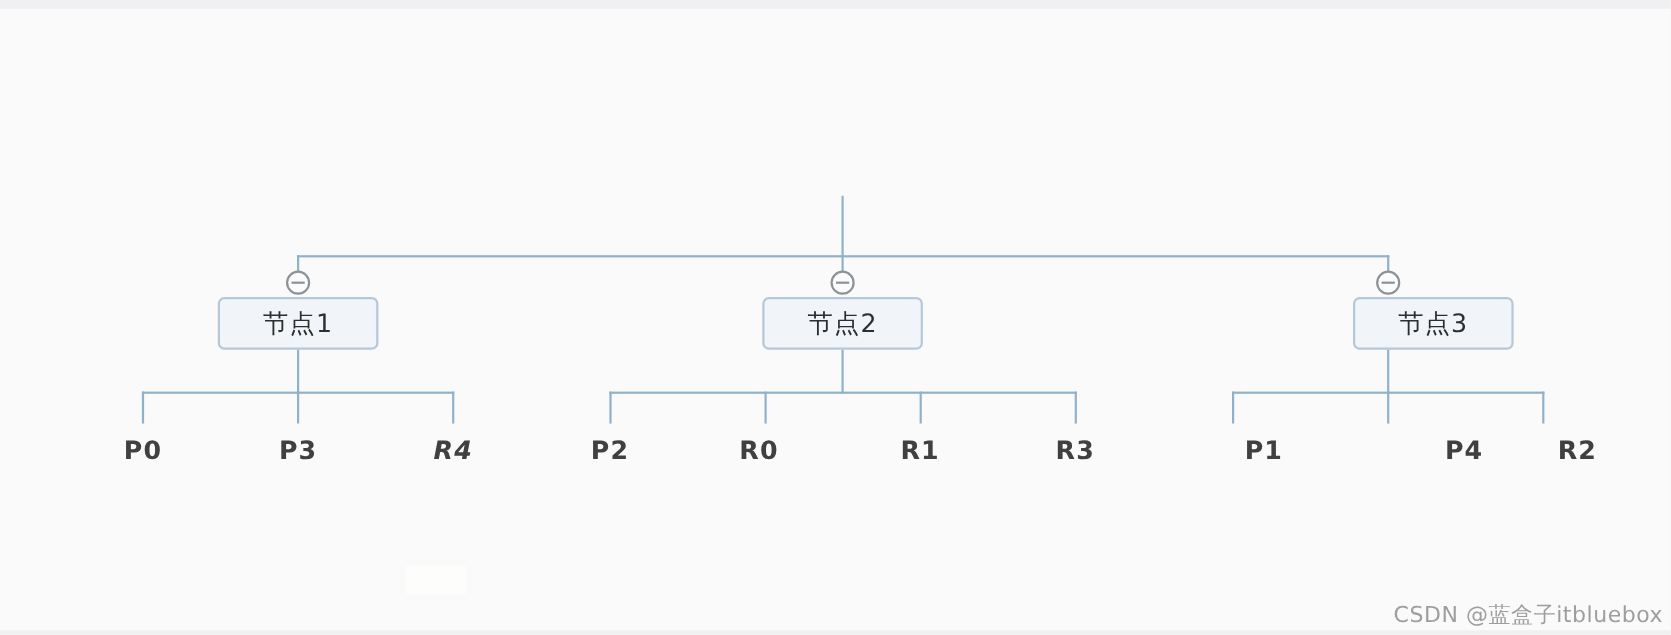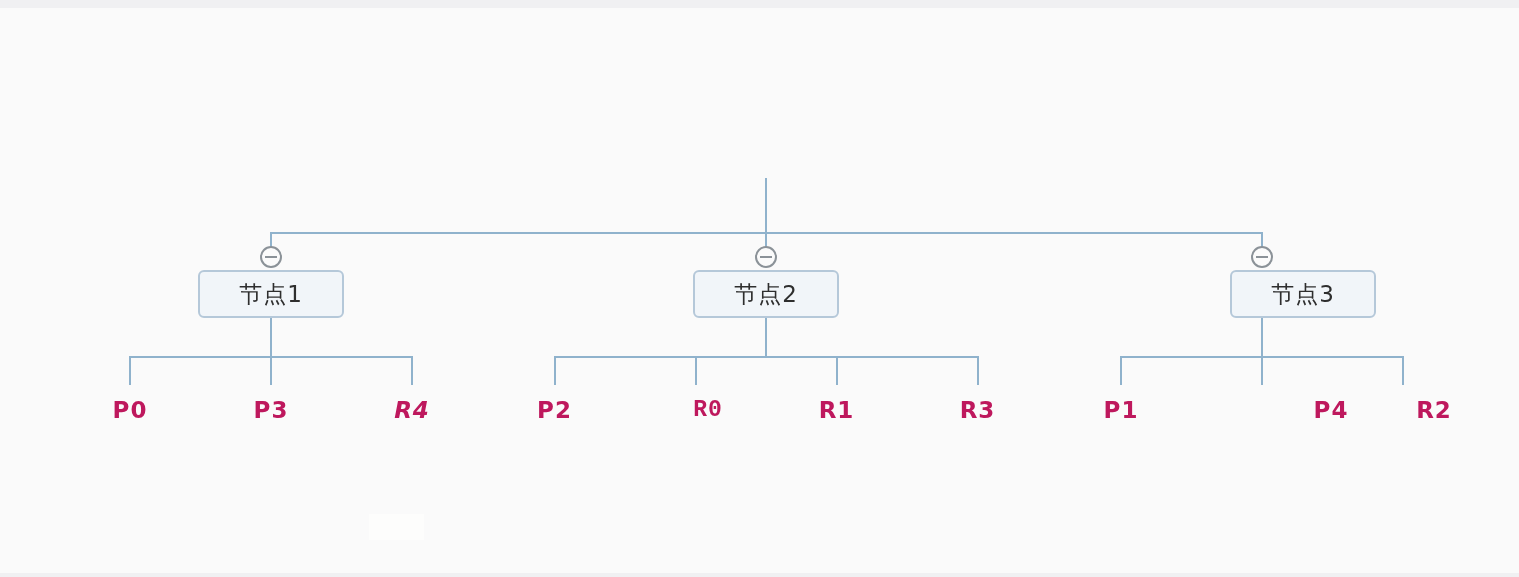--- a/index.html
+++ b/index.html
@@ -60,21 +60,21 @@
     z-index:3;
   }
   .collapse .minus-bar{
     width:12px;height:2px;
     background:var(--circle,#8b9298);
   }
   .leaf-label{
     position:absolute;
     top:396px;width:80px;height:28px;
     display:flex;align-items:center;justify-content:center;
-    color:#be185d;font-size:23px;font-weight:600;letter-spacing:1px;
+    color:#404040;font-size:23px;font-weight:600;letter-spacing:1px;
   }
   .watermark{
     position:absolute;
     right:7px;bottom:5px;
     color:var(--wm,#9e9e9e);
     font-size:20px;
     letter-spacing:0.5px;
   }
   .artifact{
     position:absolute;
@@ -115,35 +115,36 @@
         <div class="minus-bar"></div>
       </div>
       <div class="node-box" style="left: 693px;">
         <div>节点2</div>
       </div>
       <div class="line" style="left: 765px; top: 318px; width: 2px; height: 40px;"></div>
       <div class="line" style="left: 553.5px; top: 356px; width: 425px; height: 2px;"></div>
       <div class="line" style="left: 553.5px; top: 356px; width: 2px; height: 29px;"></div>
       <div class="leaf-label" style="left: 514.5px;">P2</div>
       <div class="line" style="left: 694.5px; top: 356px; width: 2px; height: 29px;"></div>
-      <div class="leaf-label" style="left: 668px; font-family: Liberation Mono, monospace;">R0</div>
+      <div class="leaf-label" style="left: 650px;">R0</div>
       <div class="line" style="left: 835.5px; top: 356px; width: 2px; height: 29px;"></div>
       <div class="leaf-label" style="left: 796.5px;">R1</div>
       <div class="line" style="left: 976.5px; top: 356px; width: 2px; height: 29px;"></div>
       <div class="leaf-label" style="left: 937.5px;">R3</div>
       <div class="line" style="left: 1261px; top: 232px; width: 2px; height: 18px;"></div>
       <div class="collapse" style="left: 1251px;">
         <div class="minus-bar"></div>
       </div>
       <div class="node-box" style="left: 1189px; margin-left: 41px;">
         <div>节点3</div>
       </div>
       <div class="line" style="left: 1261px; top: 318px; width: 2px; height: 40px;"></div>
       <div class="line" style="left: 1120px; top: 356px; width: 284px; height: 2px;"></div>
       <div class="line" style="left: 1120px; top: 356px; width: 2px; height: 29px;"></div>
-      <div class="leaf-label" style="left: 1081px;">P1</div>
+      <div class="leaf-label" style="left: 1109px;">P1</div>
       <div class="line" style="left: 1261px; top: 356px; width: 2px; height: 29px;"></div>
       <div class="leaf-label" style="left: 1291px;">P4</div>
       <div class="line" style="left: 1402px; top: 356px; width: 2px; height: 29px;"></div>
       <div class="leaf-label" style="left: 1394px;">R2</div>
     </div>
 
+  <div class="watermark">CSDN @蓝盒子itbluebox</div>
 </div>
 
 </body></html>

